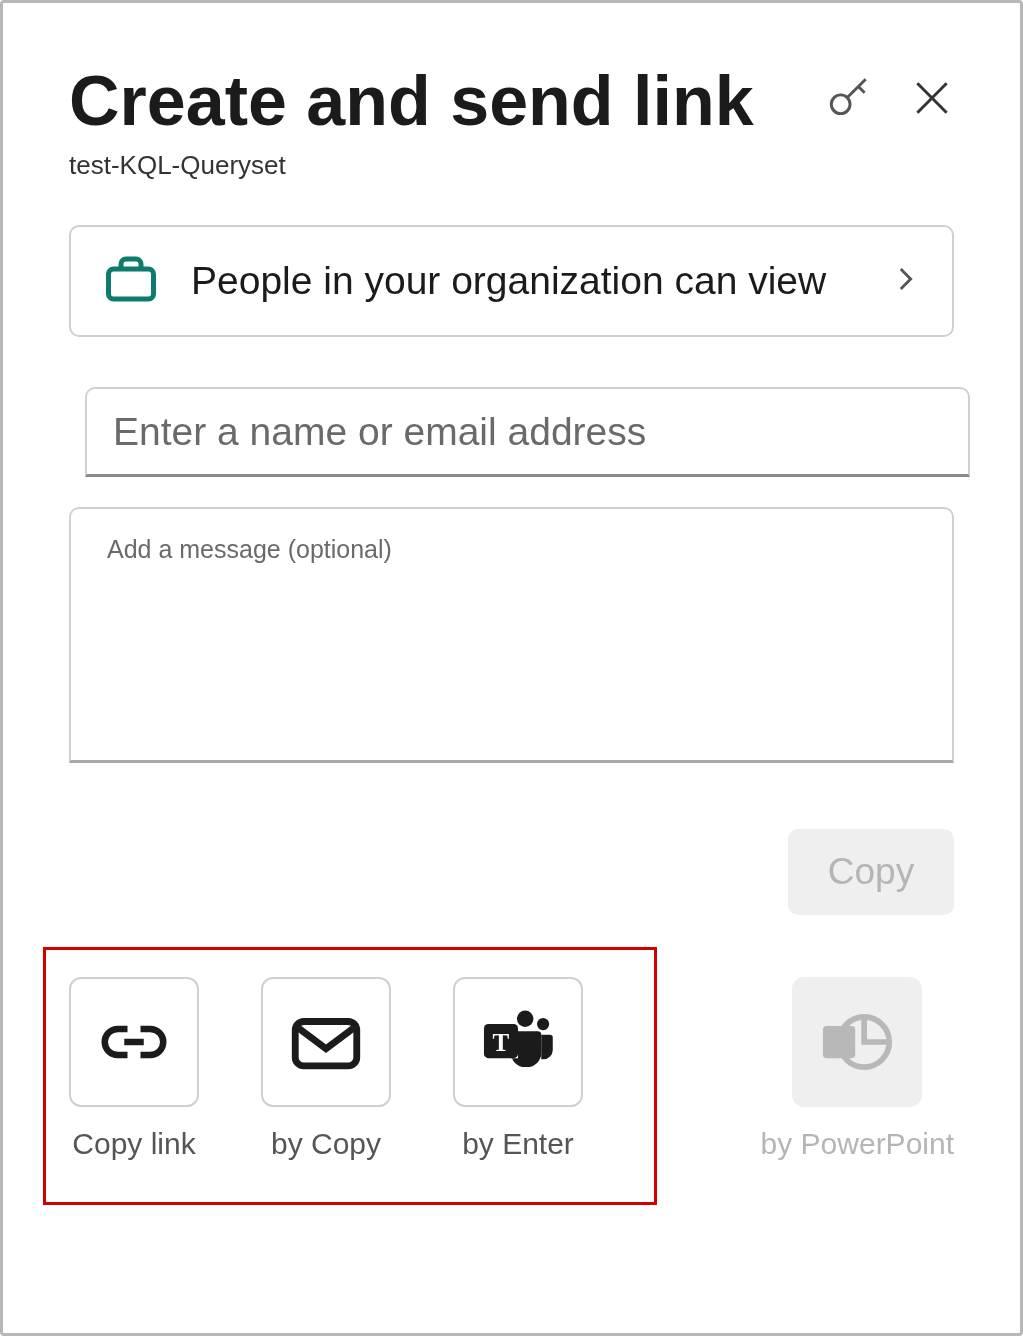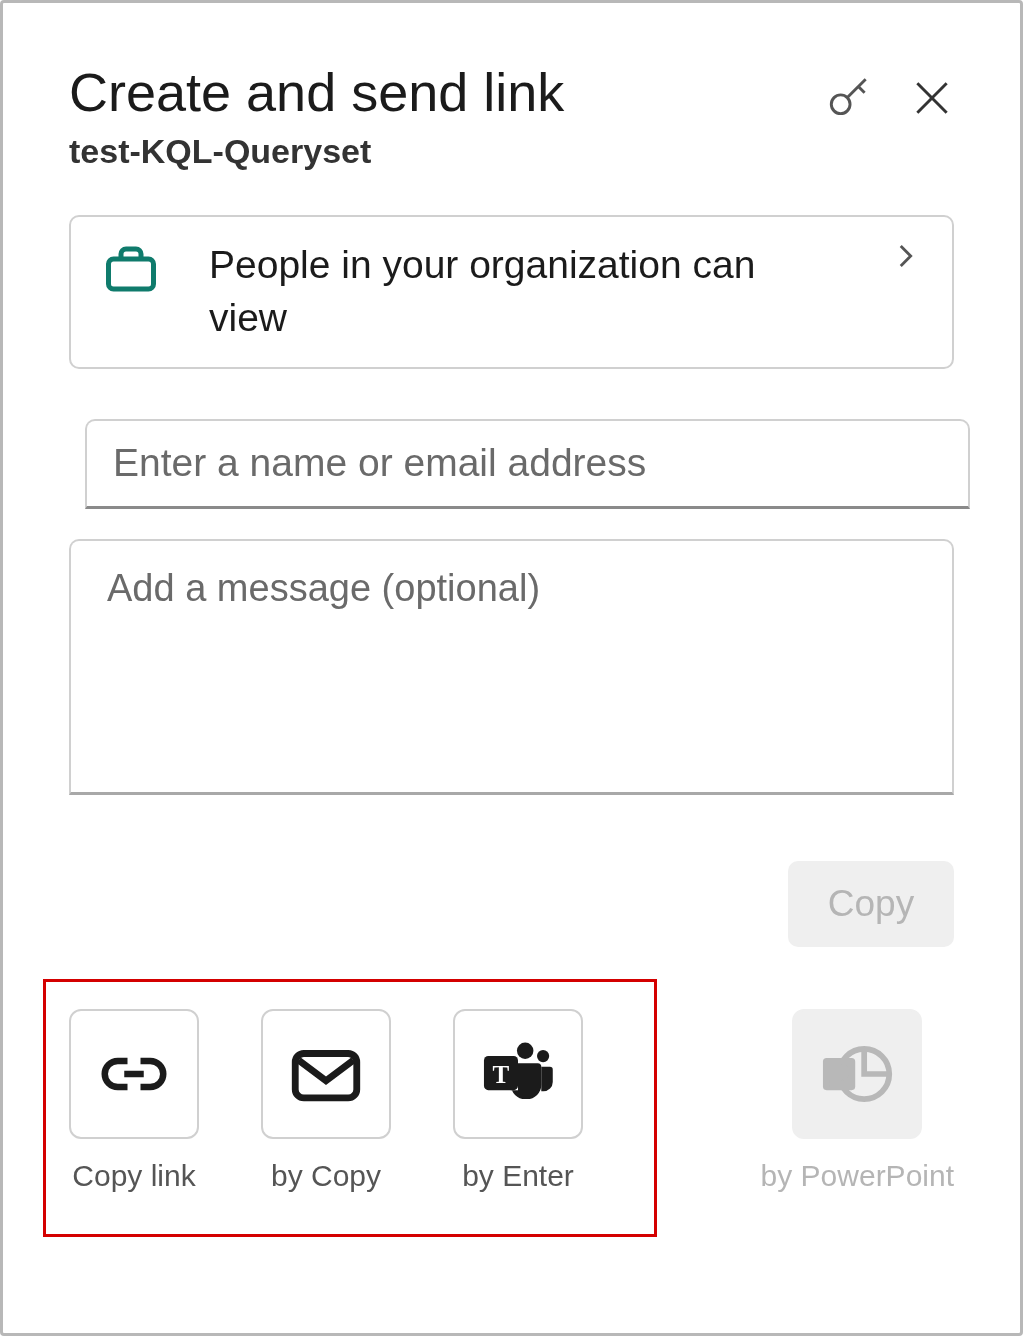--- a/index.html
+++ b/index.html
@@ -24,29 +24,29 @@
     }
     .header-row {
       display: flex;
       align-items: flex-start;
       justify-content: space-between;
     }
     .header-text {
       flex: 1;
     }
     .title {
-      font-size: 54px;
-      font-weight: 400;
+      font-size: 70px;
+      font-weight: 700;
       color: #1b1b1b;
       line-height: 1.1;
       margin-bottom: 10px;
     }
     .subtitle {
-      font-size: 34px;
-      font-weight: 700;
+      font-size: 26px;
+      font-weight: 400;
       color: #333;
     }
     .header-icons {
       display: flex;
       align-items: center;
       gap: 36px;
       padding-top: 10px;
     }
     .icon-btn {
       background: none;
@@ -56,22 +56,22 @@
       display: flex;
       align-items: center;
       justify-content: center;
     }
     .permission-box {
       margin-top: 44px;
       border: 2px solid #d0d0d0;
       border-radius: 10px;
       padding: 22px 30px 22px 30px;
       display: flex;
-      align-items: flex-start;
-      gap: 48px;
+      align-items: center;
+      gap: 30px;
       cursor: pointer;
     }
     .permission-box .briefcase {
       flex-shrink: 0;
     }
     .permission-text {
       font-size: 39px;
       color: #1b1b1b;
       line-height: 1.35;
       flex: 1;
@@ -95,21 +95,21 @@
     .name-input::placeholder {
       color: #6a6a6a;
     }
     .message-box {
       margin-top: 30px;
       width: 100%;
       height: 256px;
       border: 2px solid #d0d0d0;
       border-bottom: 3px solid #a8a8a8;
       border-radius: 10px 10px 0 0;
-      font-size: 38px;
+      font-size: 25px;
       padding: 26px 36px;
       color: #1b1b1b;
       font-family: inherit;
       resize: none;
     }
     .message-box::placeholder {
       color: #6a6a6a;
     }
     .send-row {
       display: flex;

